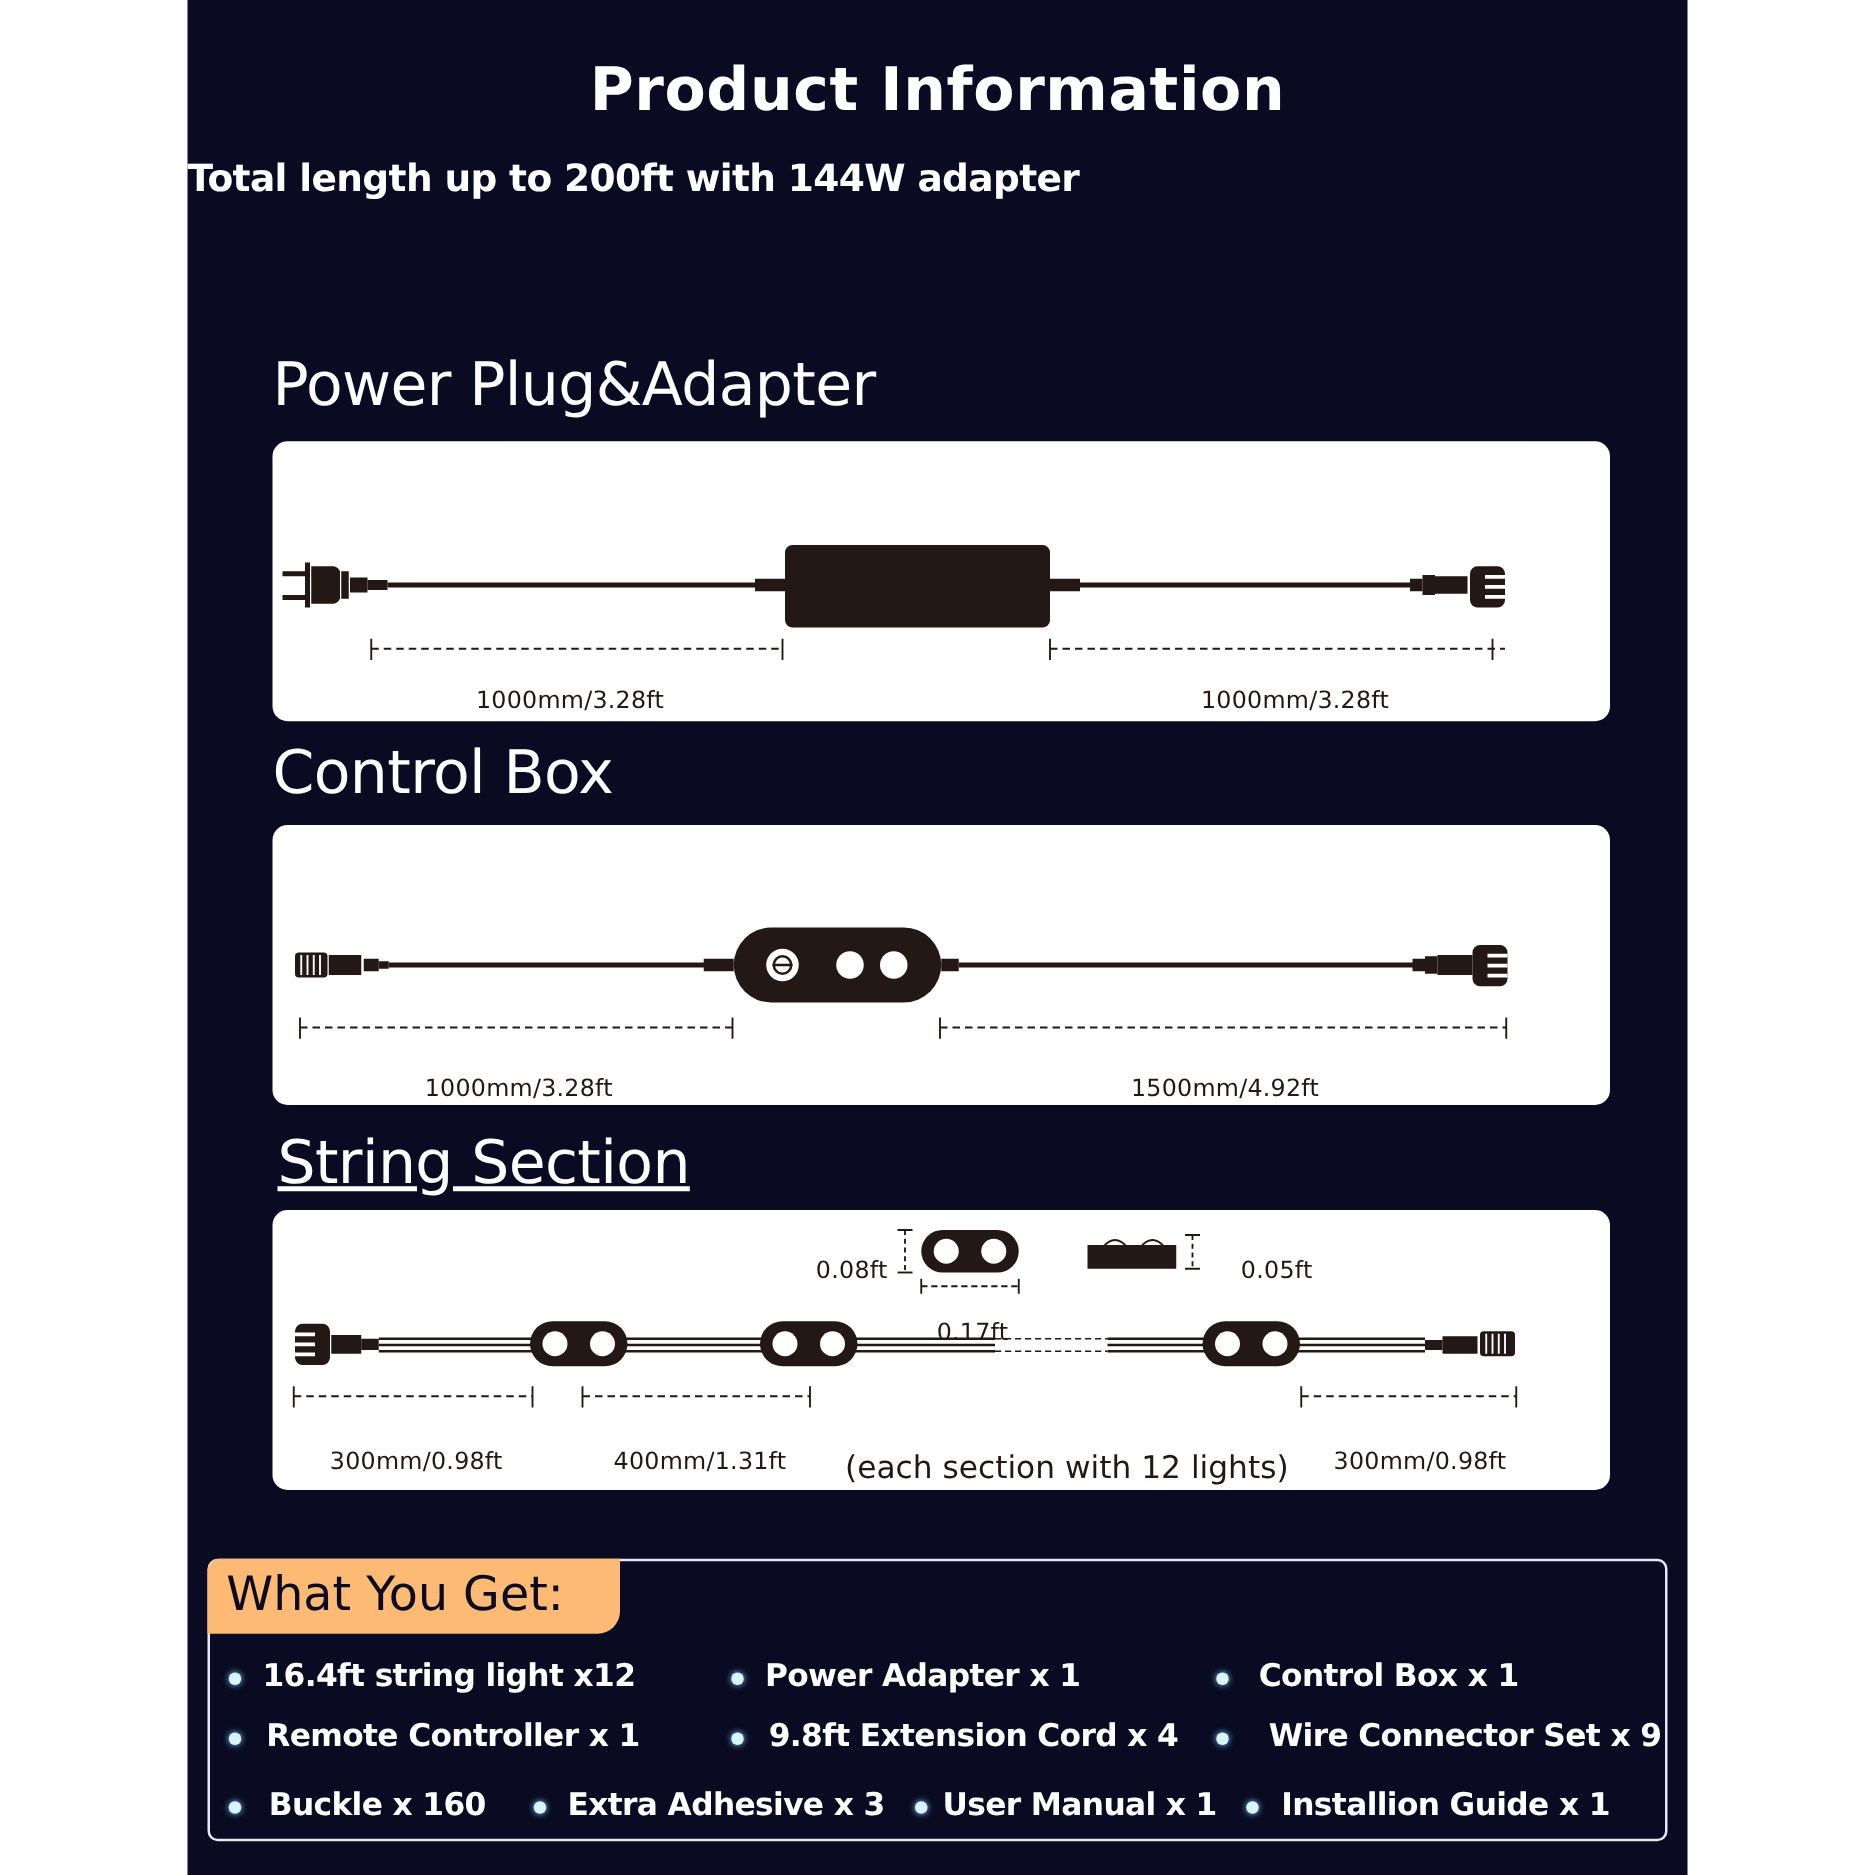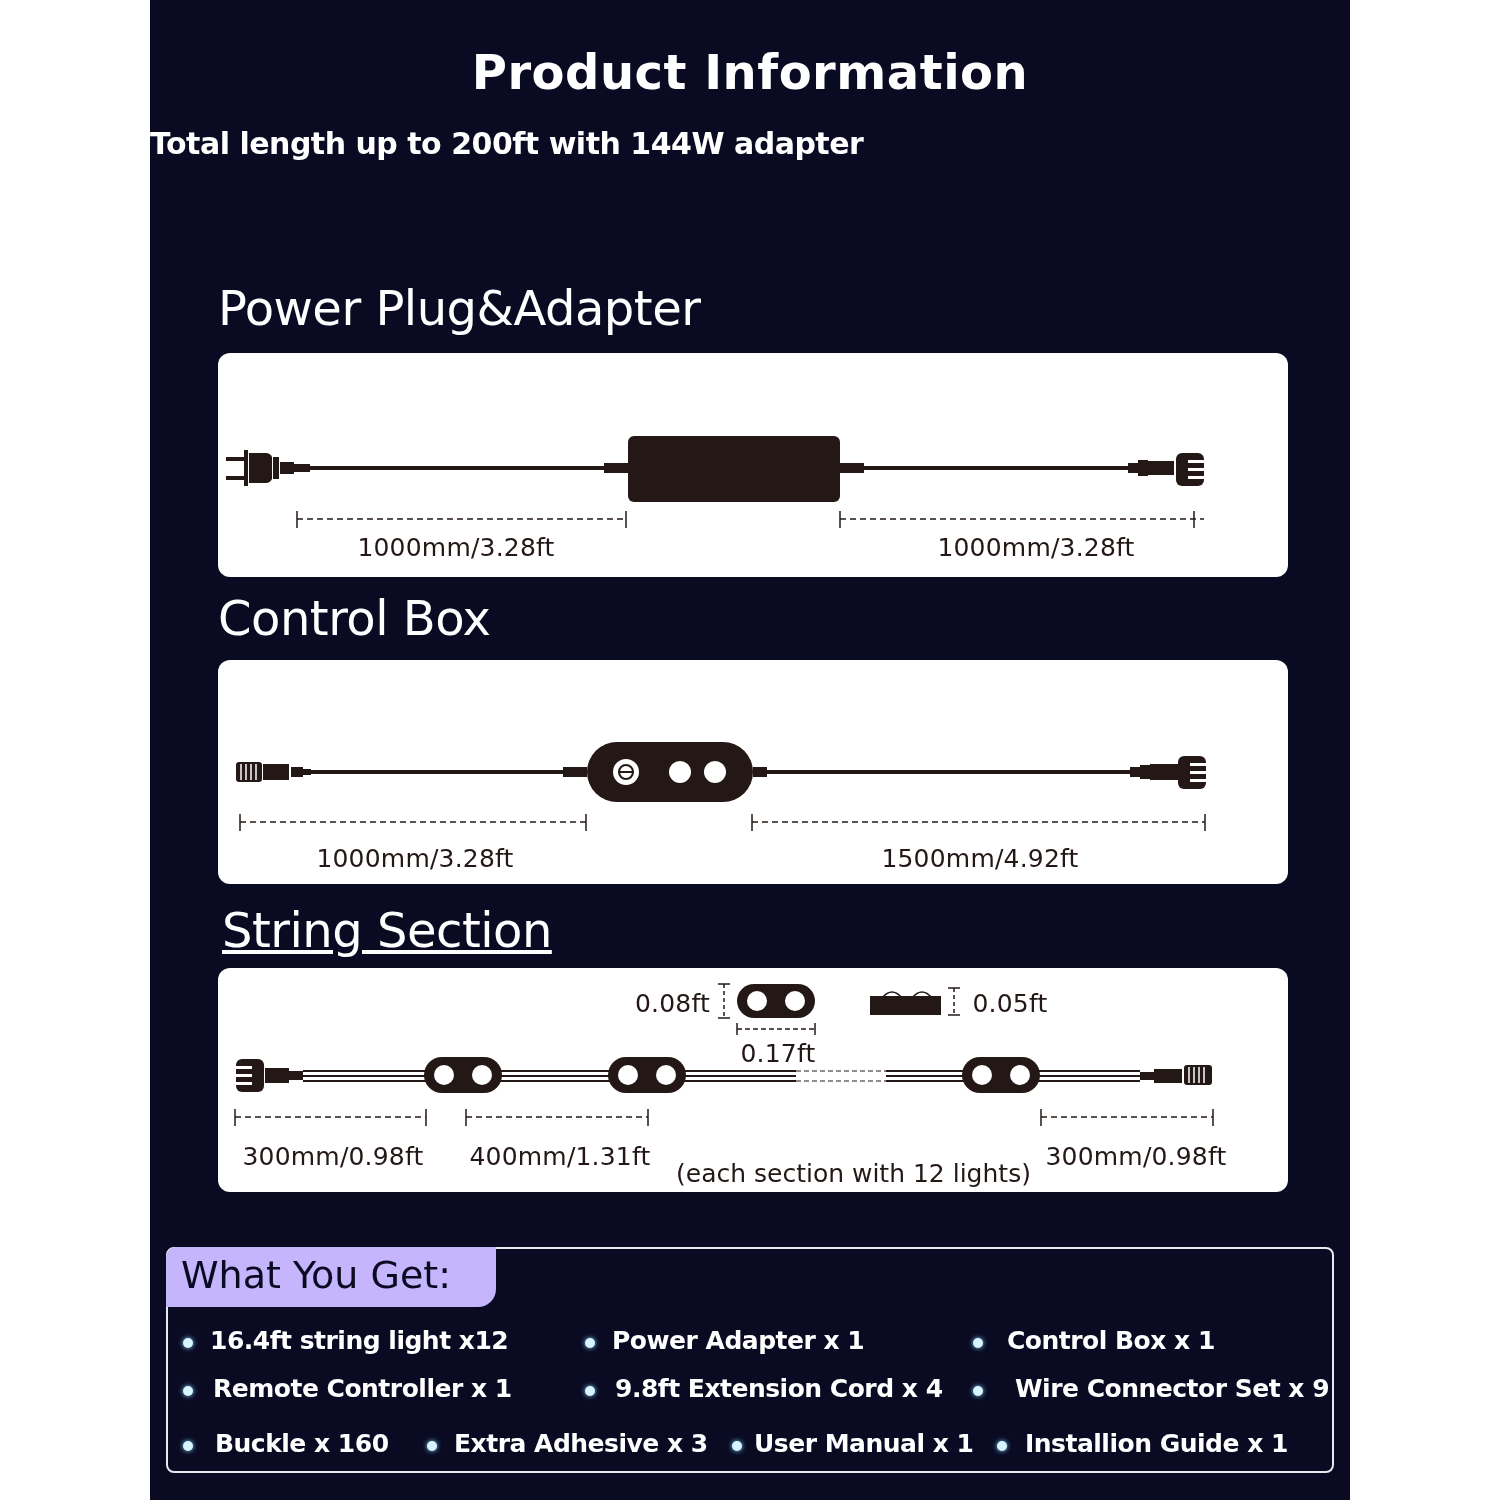--- a/index.html
+++ b/index.html
@@ -3,24 +3,24 @@
   <meta charset="utf-8">
   <style>
     html, body { margin: 0; padding: 0; background: #ffffff; }
     body { width: 1500px; height: 1500px; position: relative; overflow: hidden; font-family: "DejaVu Sans", sans-serif; }
     .panel { position: absolute; left: 150px; top: 0; width: 1200px; height: 1500px; background: #0a0a23; }
     .title { position: absolute; left: 0; width: 1200px; top: 44px; text-align: center; color: #ffffff; font-size: 48px; font-weight: bold; letter-spacing: 0.5px; }
     .subtitle { position: absolute; left: 0; width: 1200px; top: 126px; text-align: left; color: #ffffff; font-size: 30px; font-weight: bold; letter-spacing: -0.5px; }
     .section-heading { position: absolute; color: #ffffff; font-size: 48px; font-weight: normal; letter-spacing: -0.5px; }
     .card { position: absolute; left: 68px; width: 1070px; background: #ffffff; border-radius: 12px; }
     .card svg { position: absolute; left: 0; top: 0; }
-    .dim-label { position: absolute; color: #231815; font-size: 25px; text-align: center; letter-spacing: 0.2px; }
+    .dim-label { position: absolute; color: #231815; font-size: 19px; text-align: center; letter-spacing: 0.2px; margin-top: 16px; }
     .note { position: absolute; color: #231815; font-size: 25px; }
     .get-box { position: absolute; left: 16px; top: 1247px; width: 1168px; height: 226px; border: 2px solid #e8e8f0; border-radius: 8px; box-sizing: border-box; }
-    .get-tag { position: absolute; left: 16px; top: 1247px; width: 330px; height: 60px; background: #c4b5fd; border-radius: 10px 0 18px 0; }
+    .get-tag { position: absolute; left: 16px; top: 1247px; width: 330px; height: 60px; background: #fdba74; border-radius: 10px 0 18px 0; }
     .get-tag span { position: absolute; left: 15px; top: 6px; color: #0a0a23; font-size: 38px; font-weight: normal; }
     .item { position: absolute; color: #ffffff; font-size: 25px; font-weight: bold; letter-spacing: -0.5px; white-space: nowrap; }
     .bullet { position: absolute; width: 10px; height: 10px; border-radius: 50%; background: #d8f4ff; box-shadow: 0 0 5px #7fd6ff; }
   </style>
 </head>
 <body>
 
 <div class="panel">
 
   <div class="title">Product Information</div>
@@ -207,21 +207,21 @@
         <line x1="248" y1="141" x2="248" y2="158"></line>
         <line x1="248" y1="149" x2="430" y2="149" stroke-dasharray="6,4"></line>
         <line x1="430" y1="141" x2="430" y2="158"></line>
         <line x1="823" y1="141" x2="823" y2="158"></line>
         <line x1="823" y1="149" x2="995" y2="149" stroke-dasharray="6,4"></line>
         <line x1="995" y1="141" x2="995" y2="158"></line>
       </g>
     </svg>
     <div class="dim-label" style="left:408px; top:21px; width:84px; text-align:right;">0.08ft</div>
     <div class="dim-label" style="left:520px; top:71px; width:80px;">0.17ft</div>
-    <div class="dim-label" style="left:752px; top:21px; width:80px; text-align:center;">0.05ft</div>
+    <div class="dim-label" style="left:752px; top:21px; width:80px; text-align:right;">0.05ft</div>
     <div class="dim-label" style="left:15px; top:174px; width:200px;">300mm/0.98ft</div>
     <div class="dim-label" style="left:242px; top:174px; width:200px;">400mm/1.31ft</div>
     <div class="note" style="left:458px; top:167px;margin-top:24px;">(each section with 12 lights)</div>
     <div class="dim-label" style="left:818px; top:174px; width:200px;">300mm/0.98ft</div>
   </div>
 
   <div class="get-box"></div>
   <div class="get-tag">
     <span>What You Get:</span>
   </div>

